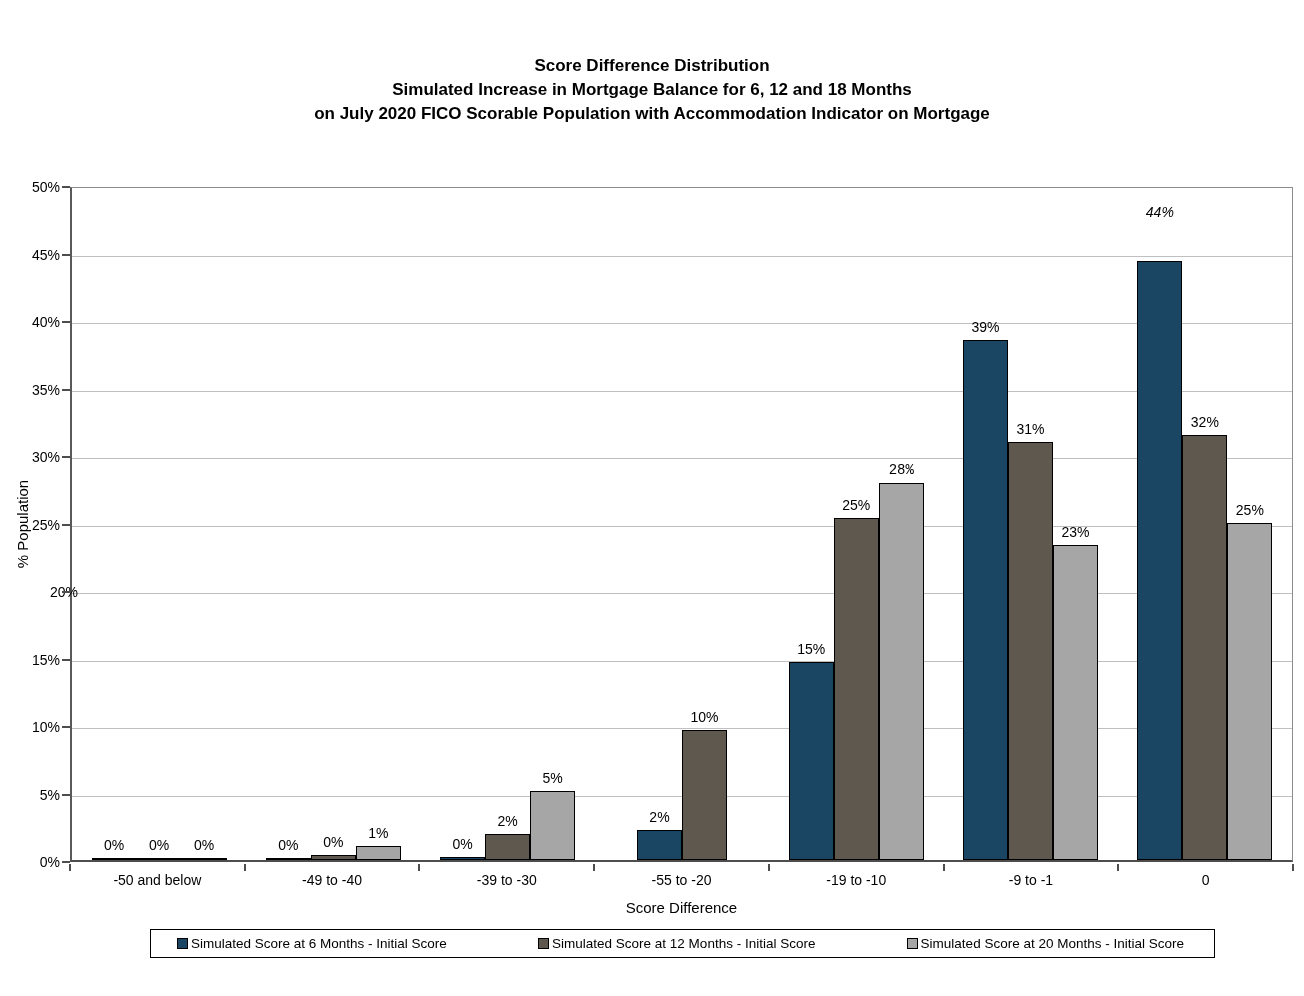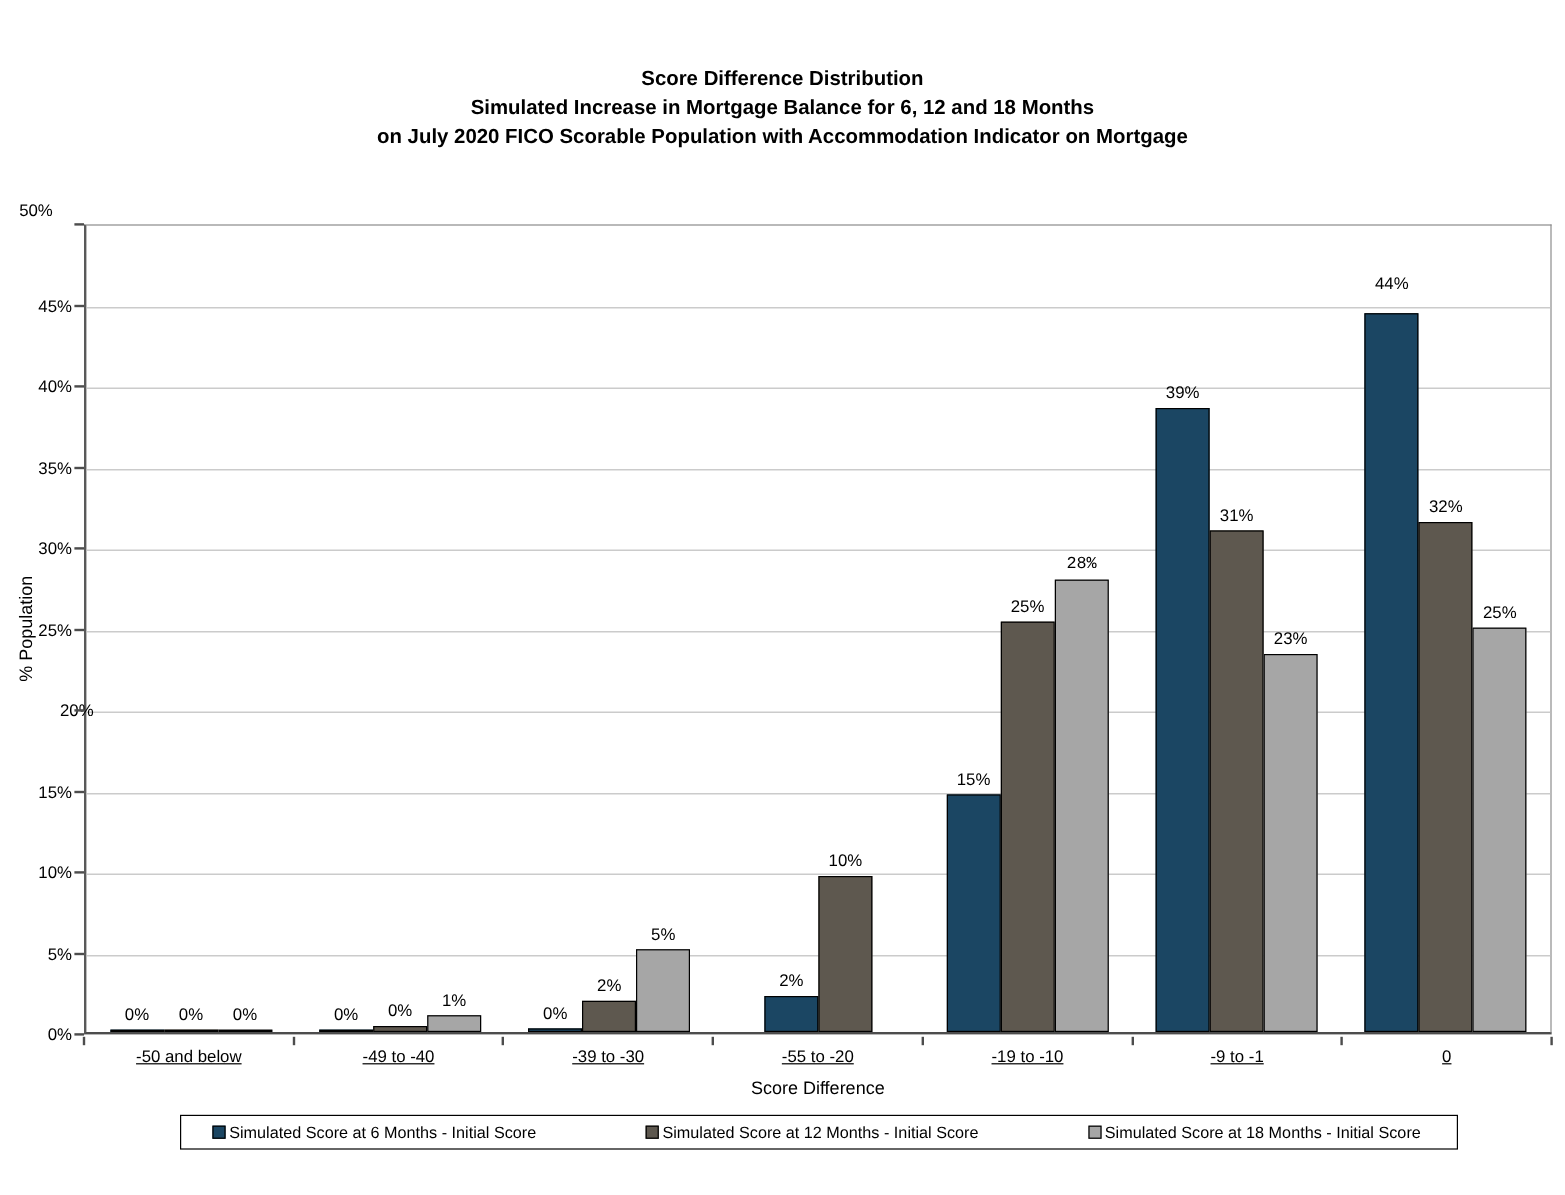--- a/index.html
+++ b/index.html
@@ -51,21 +51,21 @@
     font-size: 14px; line-height: 16px;
   }
   .ytick-mark {
     position: absolute; width: 8px; height: 2px; background: #4D4D4D;
   }
   .xtick-mark {
     position: absolute; width: 2px; height: 7px; background: #4D4D4D; top: 864px;
   }
   .xcat-row {
     position: absolute; left: 70px; top: 872px; width: 1223px;
-    display: flex; flex-direction: row; text-decoration: underline;
+    display: flex; flex-direction: row;
   }
   .xcat-label { flex: 1 1 0; text-align: center; font-size: 14px; }
 
   .x-axis-title {
     position: absolute; left: 70px; top: 899px; width: 1223px;
     text-align: center; font-size: 15px;
   }
   .y-axis-title {
     position: absolute; left: 22px; top: 524px;
     transform: translate(-50%, -50%) rotate(-90deg);
@@ -187,21 +187,21 @@
             <div class="bar-label" style="bottom: 423.5px;">31%</div>
           </div>
           <div class="bar-slot">
             <div class="bar" style="height: 314.55px; background: rgb(166, 166, 166);"></div>
             <div class="bar-label" style="bottom: 319.55px;">23%</div>
           </div>
         </div>
         <div class="bar-group">
           <div class="bar-slot">
             <div class="bar" style="height: 599.4px; background: rgb(27, 70, 99);"></div>
-            <div class="bar-label" style="bottom: 616px;">44%</div>
+            <div class="bar-label" style="bottom: 640px; font-style: italic;">44%</div>
           </div>
           <div class="bar-slot">
             <div class="bar" style="height: 425.25px; background: rgb(94, 88, 79);"></div>
             <div class="bar-label" style="bottom: 430.25px; margin-top: 24px;">32%</div>
           </div>
           <div class="bar-slot">
             <div class="bar" style="height: 337.5px; background: rgb(166, 166, 166);"></div>
             <div class="bar-label" style="bottom: 342.5px;">25%</div>
           </div>
         </div>
@@ -222,21 +222,21 @@
       <div class="ytick-label" style="top: 516.5px;">25%</div>
       <div class="ytick-mark" style="left: 62px; top: 523.5px;"></div>
       <div class="ytick-label" style="top: 449px;">30%</div>
       <div class="ytick-mark" style="left: 62px; top: 456px;"></div>
       <div class="ytick-label" style="top: 381.5px;">35%</div>
       <div class="ytick-mark" style="left: 62px; top: 388.5px;"></div>
       <div class="ytick-label" style="top: 314px;">40%</div>
       <div class="ytick-mark" style="left: 62px; top: 321px;"></div>
       <div class="ytick-label" style="top: 246.5px;">45%</div>
       <div class="ytick-mark" style="left: 62px; top: 253.5px;"></div>
-      <div class="ytick-label" style="top: 167px; text-align: center;">50%</div>
+      <div class="ytick-label" style="top: 179px;">50%</div>
       <div class="ytick-mark" style="left: 62px; top: 186px;"></div>
     </div>
   <div id="xticks">
       <div class="xtick-mark" style="left: 69px;"></div>
       <div class="xtick-mark" style="left: 243.714px;"></div>
       <div class="xtick-mark" style="left: 418.429px;"></div>
       <div class="xtick-mark" style="left: 593.143px;"></div>
       <div class="xtick-mark" style="left: 767.857px;"></div>
       <div class="xtick-mark" style="left: 942.571px;"></div>
       <div class="xtick-mark" style="left: 1117.29px;"></div>
@@ -259,17 +259,17 @@
       <div class="legend-entry">
         <span class="legend-marker" style="background: rgb(27, 70, 99);"></span>
         <span class="legend-label">Simulated Score at 6 Months - Initial Score</span>
       </div>
       <div class="legend-entry">
         <span class="legend-marker" style="background: rgb(94, 88, 79);"></span>
         <span class="legend-label">Simulated Score at 12 Months - Initial Score</span>
       </div>
       <div class="legend-entry">
         <span class="legend-marker" style="background: rgb(166, 166, 166);"></span>
-        <span class="legend-label">Simulated Score at 18 Months - Initial Score</span>
+        <span class="legend-label">Simulated Score at 20 Months - Initial Score</span>
       </div>
     </div>
 
 </div>
 
 </body></html>

